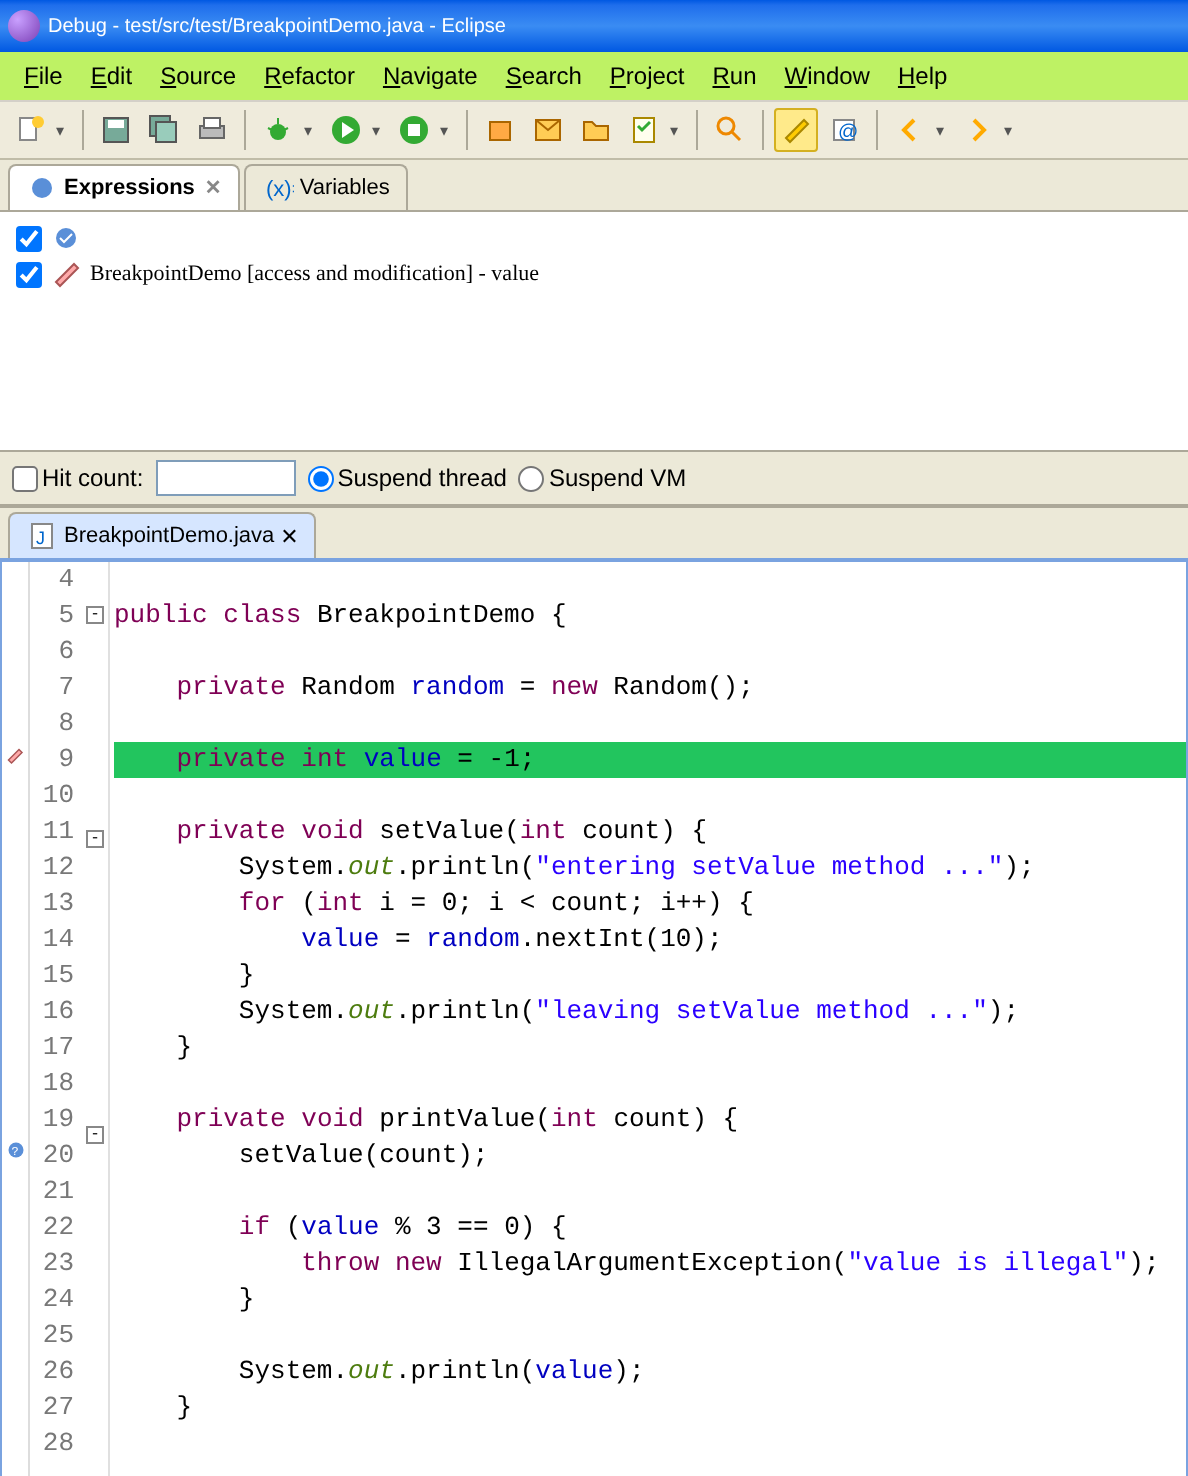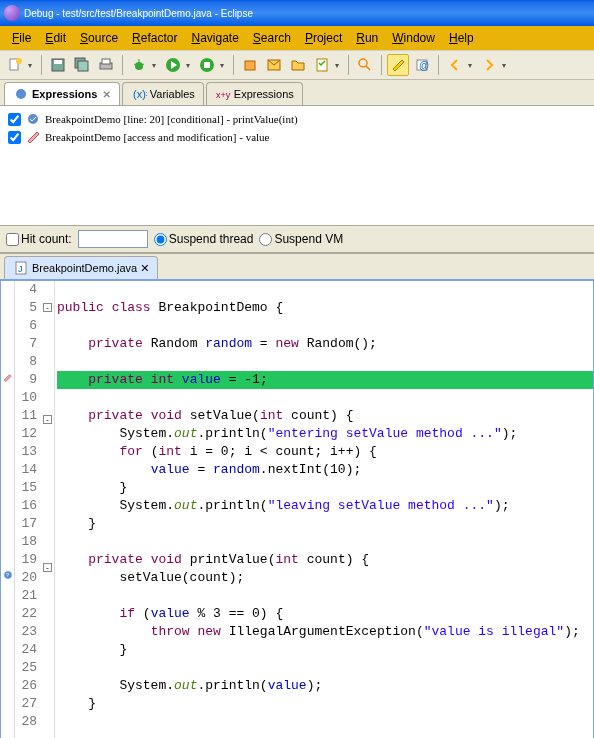--- a/index.html
+++ b/index.html
@@ -2,21 +2,21 @@
 <html><head>
 <meta charset="utf-8">
 <style>
 * { box-sizing: border-box; margin: 0; padding: 0; }
 body { font-family: "Microsoft Sans Serif", sans-serif; font-size: 12px; background: #ece9d8; width: 594px; height: 738px; overflow: hidden; }
 
 .titlebar { background: linear-gradient(to bottom, #0058e2, #1f6eec 10%, #3a8cf3 50%, #0058e2); color: #fff; height: 26px; display: flex; align-items: center; padding: 0 4px; font-size: 10px; }
 .titlebar .icon { width: 16px; height: 16px; background: radial-gradient(circle at 30% 30%, #c9a0ff, #7b3fb5); border-radius: 50%; margin-right: 4px; }
 .titlebar .title { flex: 1; }
 
-.menubar { background: #eab308; padding: 3px 6px; display: flex; gap: 2px; border-bottom: 1px solid #d4d0c8; }
+.menubar { background: #bef264; padding: 3px 6px; display: flex; gap: 2px; border-bottom: 1px solid #d4d0c8; }
 .menubar span { padding: 2px 6px; cursor: default; }
 .menubar span u { text-decoration: underline; }
 
 .toolbar { background: #efebdc; padding: 3px 4px; display: flex; align-items: center; gap: 2px; border-bottom: 1px solid #c0bca8; flex-wrap: wrap; }
 .tb-btn { width: 22px; height: 22px; display: inline-flex; align-items: center; justify-content: center; border: 1px solid transparent; border-radius: 2px; }
 .tb-sep { width: 1px; height: 20px; background: #aca899; margin: 0 3px; }
 .tb-drop { width: 8px; font-size: 8px; color: #555; }
 
 .tabs-row { background: #ece9d8; display: flex; align-items: flex-end; padding: 2px 4px 0; border-bottom: 1px solid #aca899; }
 .tab { display: flex; align-items: center; gap: 3px; padding: 3px 8px; border: 1px solid #aca899; border-bottom: none; background: #ece9d8; border-radius: 4px 4px 0 0; margin-right: 2px; font-size: 11px; }
@@ -189,36 +189,29 @@
       </svg>
       <span>Expressions</span>
       <span class="close">✕</span>
     </div>
     <div class="tab">
       <svg class="ic" viewBox="0 0 16 16">
         <text x="2" y="12" font-size="11" fill="#06c">(x)=</text>
       </svg>
       <span>Variables</span>
     </div>
-    <div class="tab">
-      <svg class="ic" viewBox="0 0 16 16">
-        <text x="1" y="12" font-size="9" fill="#a06">x+y</text>
-      </svg>
-      <span>Expressions</span>
-    </div>
   </div>
 
 <div class="panel-bp" id="bp-list">
     <div class="bp-row">
       <input type="checkbox" class="bp-check" checked="" style="">
       <svg class="ic" viewBox="0 0 16 16">
         <circle cx="8" cy="8" r="5" fill="#5a8fd8"></circle>
         <path d="M5 8 l2 2 l4-4" stroke="#fff" fill="none"></path>
       </svg>
-      <span>BreakpointDemo [line: 20] [conditional] - printValue(int)</span>
     </div>
     <div class="bp-row">
       <input type="checkbox" class="bp-check" checked="" style="">
       <svg class="ic" viewBox="0 0 16 16">
         <path d="M3 12 L12 3 L14 5 L5 14 Z" fill="#faa" stroke="#a55"></path>
       </svg>
       <span>BreakpointDemo [access and modification] - value</span>
     </div>
   </div>
 

